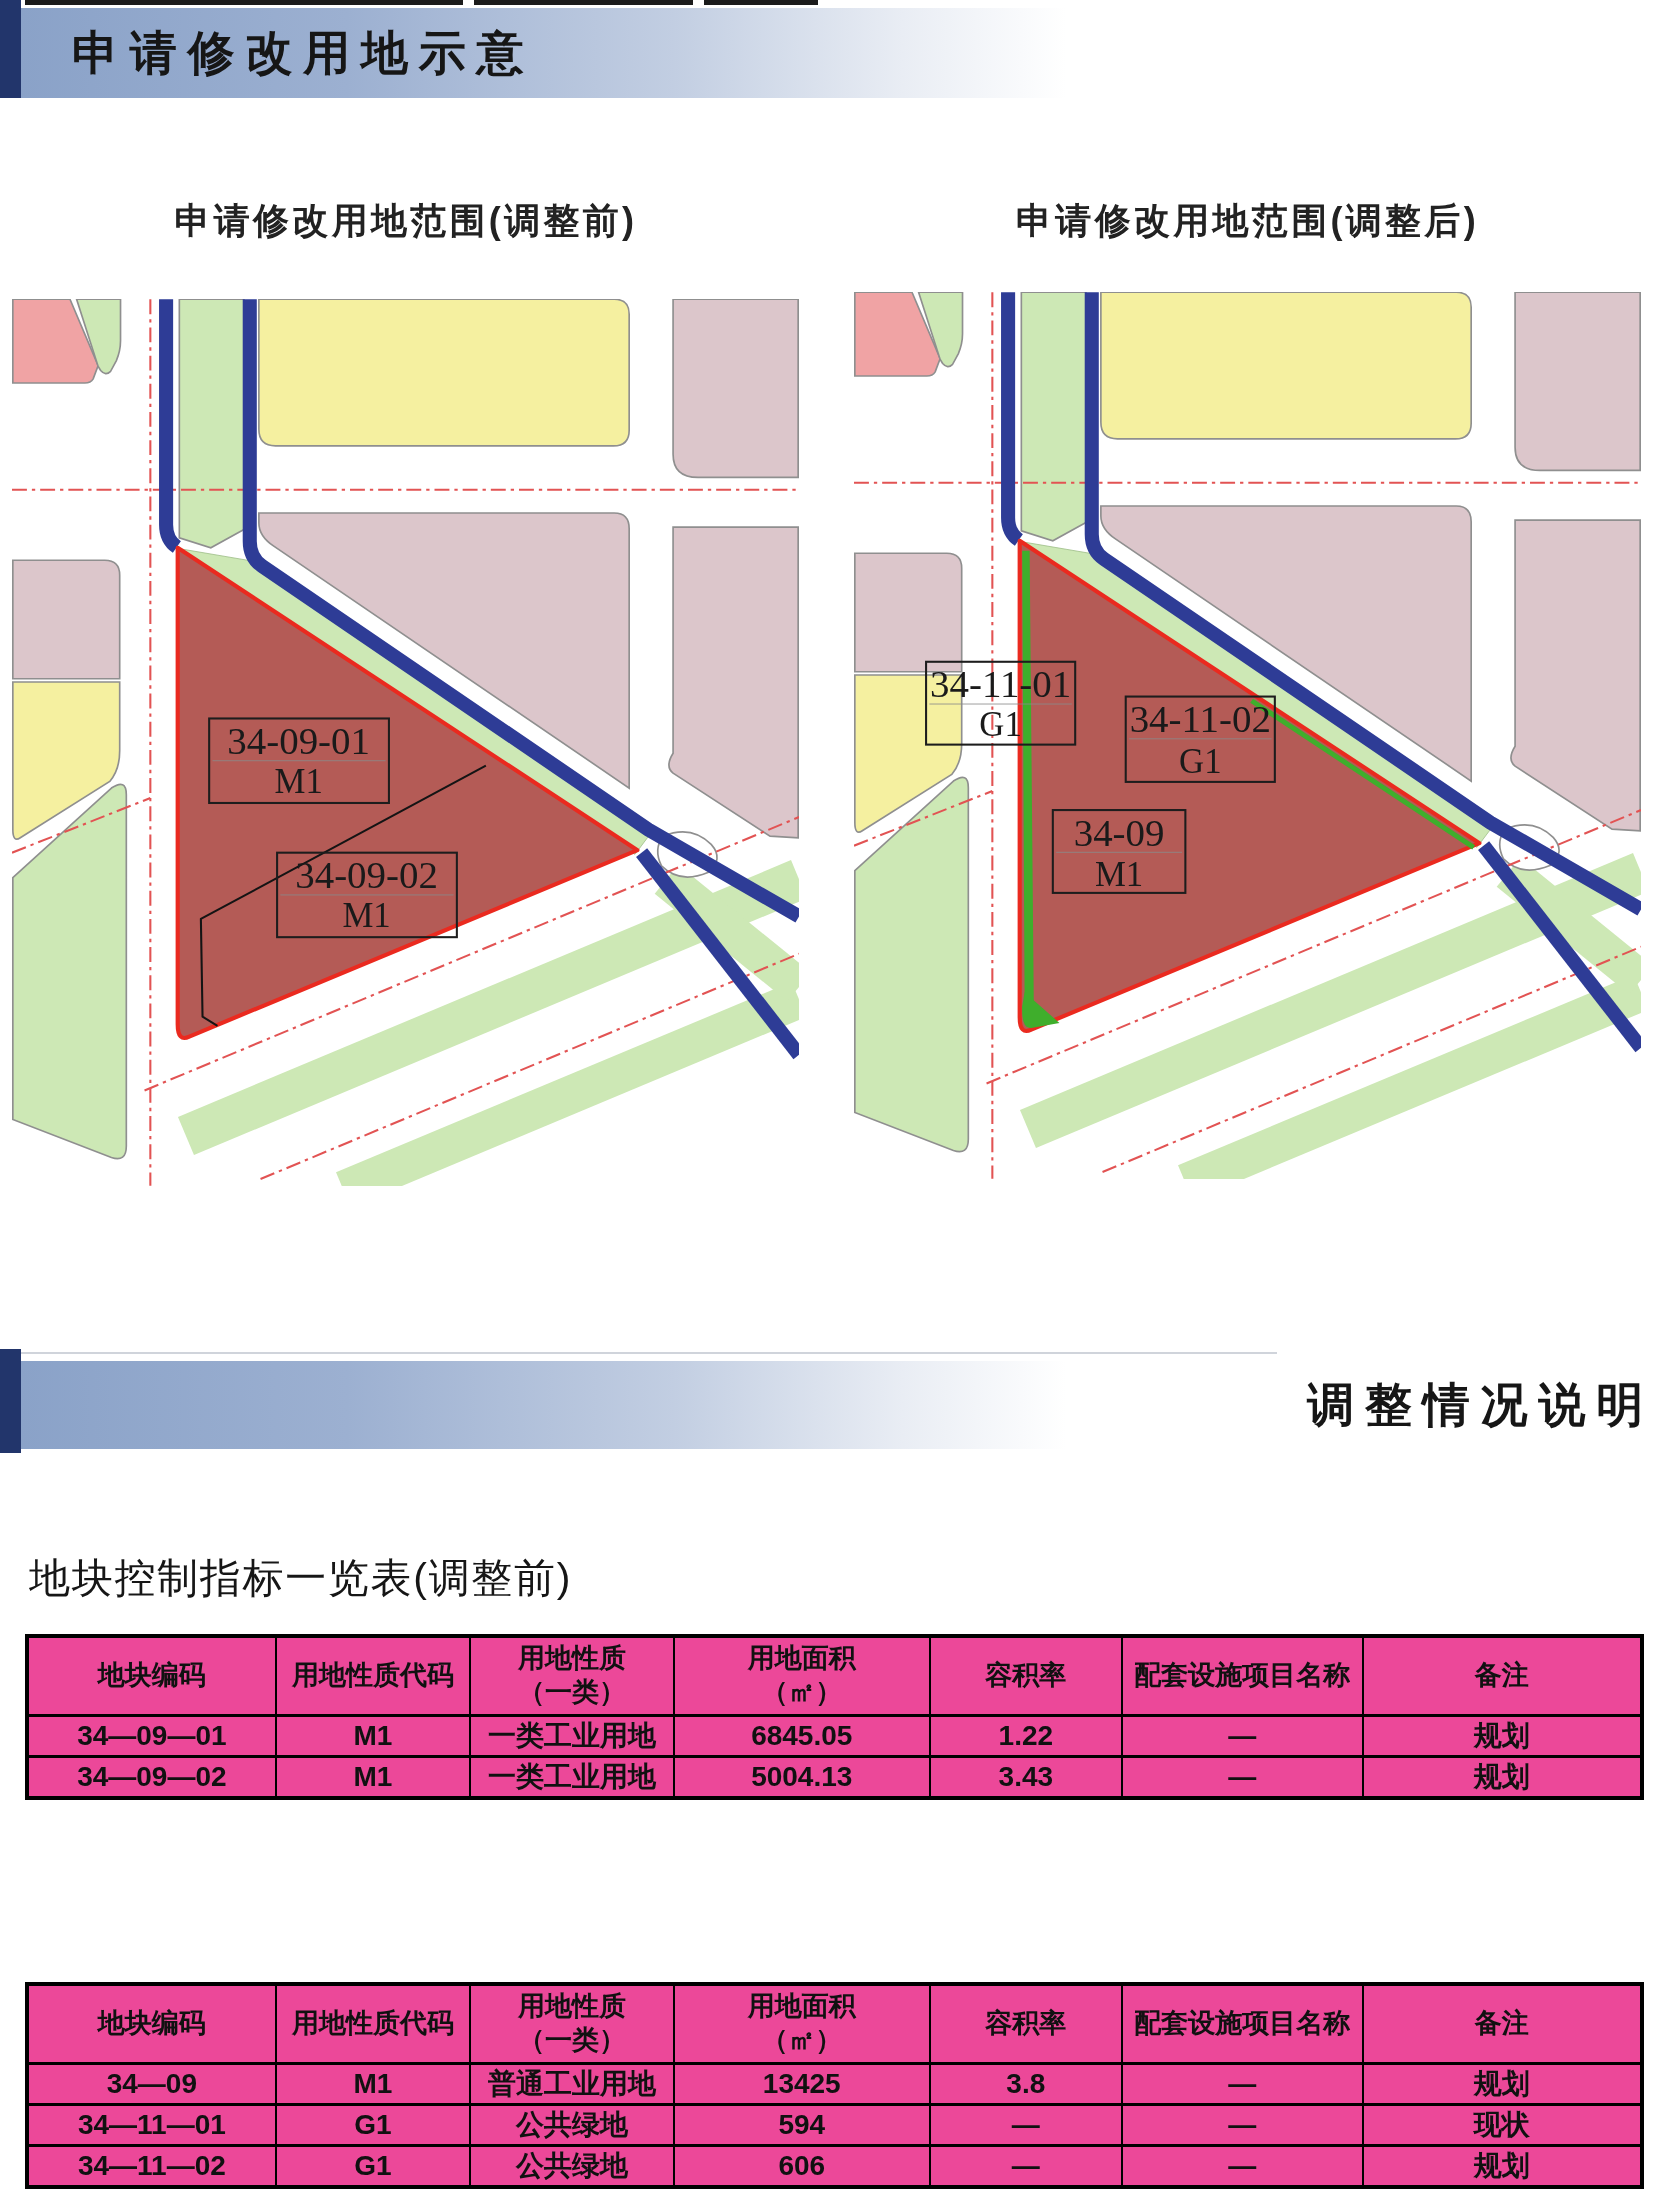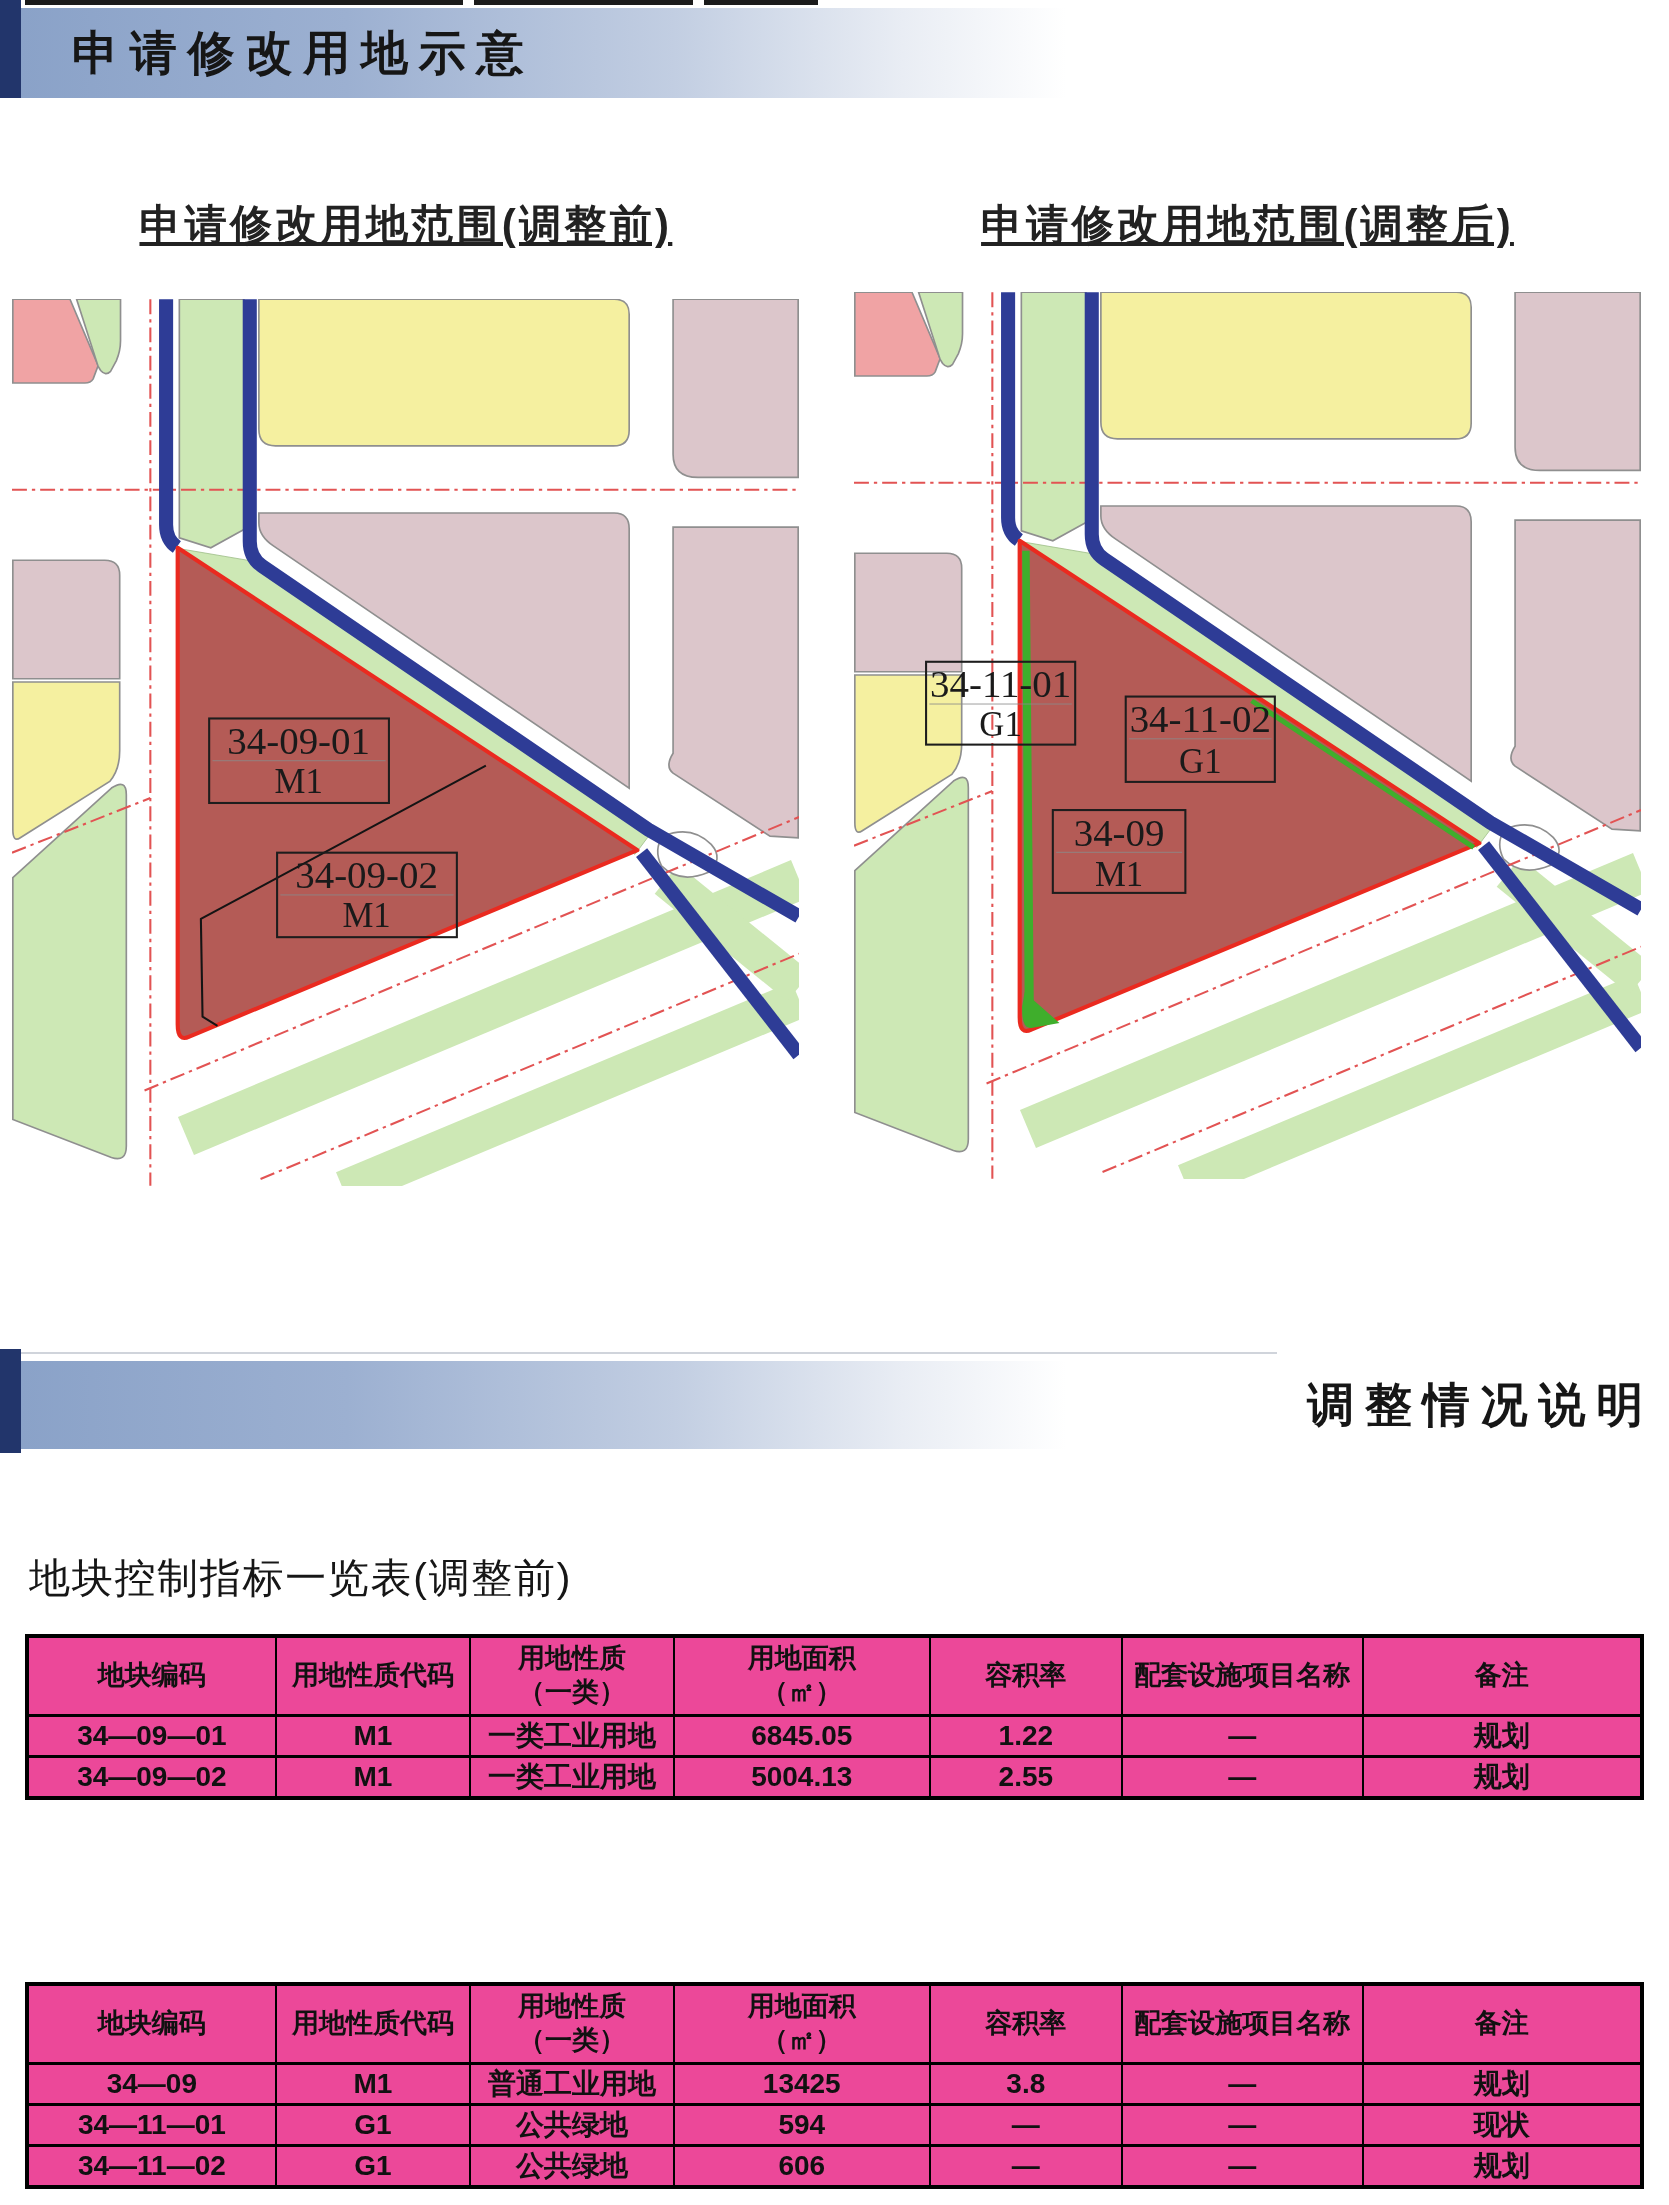--- a/index.html
+++ b/index.html
@@ -12,21 +12,21 @@
   
   .navybar{position:absolute;left:0;width:21px;background:#22356b;}
   .banner{position:absolute;left:21px;width:1633px;height:90px;
           background:linear-gradient(90deg,#8aa2c8 0%,#9cb0d1 20%,#c2cee2 40%,#e9edf4 54%,#ffffff 64%);
           display:flex;align-items:center;}
   .banner .btxt{font-size:47px;font-weight:bold;color:#161616;letter-spacing:10.8px;padding-left:51px;white-space:nowrap;}
   .hairline{position:absolute;left:21px;width:1256px;height:1.7px;background:#d0d4db;}
 
   
   .paneltitle{position:absolute;top:197px;width:787px;text-align:center;
-              font-size:42px;font-weight:bold;color:#222;letter-spacing:3.3px;white-space:nowrap;text-decoration:underline;}
+              font-size:36px;font-weight:bold;color:#222;letter-spacing:3.3px;white-space:nowrap;}
 
   .mapwrap{position:absolute;top:292px;width:787px;height:887px;}
 
   
   .p-pink{fill:#f0a3a4;stroke:#8f8f8f;stroke-width:2;}
   .p-lpink{fill:#dcc6cb;stroke:#8f8f8f;stroke-width:2;}
   .p-yellow{fill:#f5f0a0;stroke:#8f8f8f;stroke-width:2;}
   .p-green{fill:#cde8b5;stroke:#8f8f8f;stroke-width:2;}
   .gband{fill:#cde8b5;stroke:#9fbf8a;stroke-width:1;}
   .gstroke{stroke:#cde8b5;fill:none;}
@@ -226,21 +226,21 @@
           <td>6845.05</td>
           <td>1.22</td>
           <td>—</td>
           <td>规划</td>
         </tr>
         <tr>
           <td>34—09—02</td>
           <td>M1</td>
           <td>一类工业用地</td>
           <td>5004.13</td>
-          <td>2.55</td>
+          <td>3.43</td>
           <td>—</td>
           <td>规划</td>
         </tr>
       </tbody>
     </table>
 
   <table class="ctable" style="top:1982px;" id="table-after">
       <colgroup>
         <col style="width: 15.4%;">
         <col style="width: 12.05%;">

